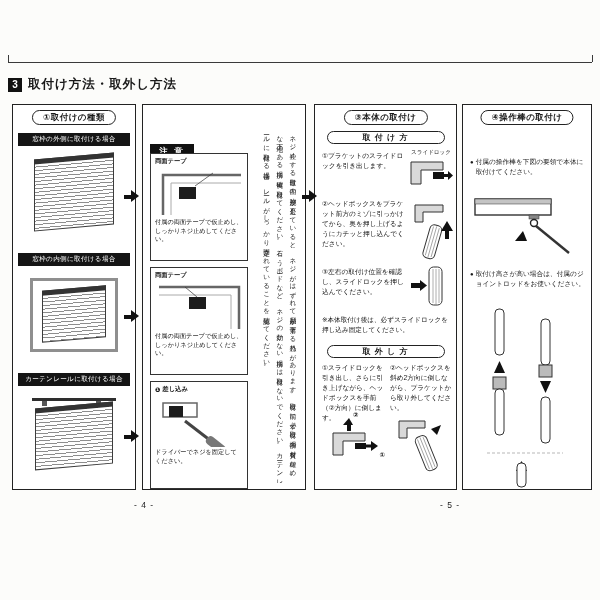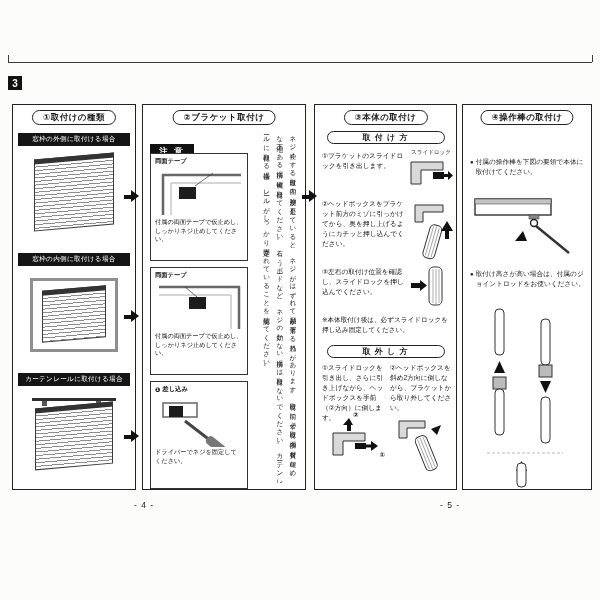--- a/index.html
+++ b/index.html
@@ -55,20 +55,21 @@
 <body>
 
 <div class="sheet">
 
   <div class="abs toprule"></div>
   <div class="abs toptick" style="left:8px"></div>
   <div class="abs toptick" style="left:592px"></div>
 
   <div class="abs heading">
     <span class="numbox">3</span>
+    <span class="htitle">取付け方法・取外し方法</span>
   </div>
 
   <div class="colbox col1">
     <div class="pill colpill">①取付けの種類</div>
 
     <div class="c1bar" style="top:28px">窓枠の外側に取付ける場合</div>
     <div class="c1illo" style="top:43px">
       <div class="winframe" style="left:30px;top:18px;width:56px;height:58px"></div>
       <div class="blind tilt" style="left:16px;top:8px;width:80px;height:72px"></div>
     </div>
@@ -88,21 +89,20 @@
     </div>
   </div>
 
   <div class="flowR" style="left:124px;top:190px"></div>
   <div class="flowR" style="left:124px;top:310px"></div>
   <div class="flowR" style="left:124px;top:430px"></div>
 
   <div class="flowR" style="left:302px;top:190px"></div>
 
   <div class="colbox col2">
-    <div class="pill colpill">②ブラケット取付け</div>
 
     <div class="cautionbox">注 意</div>
     <div class="vtext">ネジ止めする取付け面の強度が不足していると、ネジがはずれて製品が落下する恐れがあります。取付け前に必ず取付け場所の材質を確かめ、丈夫な下地のある場所に確実に取付けてください。石こうボードなど、ネジの効かない場所には取付けないでください。カーテンレールに取付ける場合は、レールがしっかり固定されていることを確認してください。</div>
 
     <div class="c2box" style="top:48px">
       <div class="c2label">
           <span>両面テープ</span>
         </div>
       <svg class="c2svg" width="88" height="50" viewBox="0 0 88 50">
         <path d="M8 48 V8 H86" fill="none" stroke="#666" stroke-width="2.5"></path>

